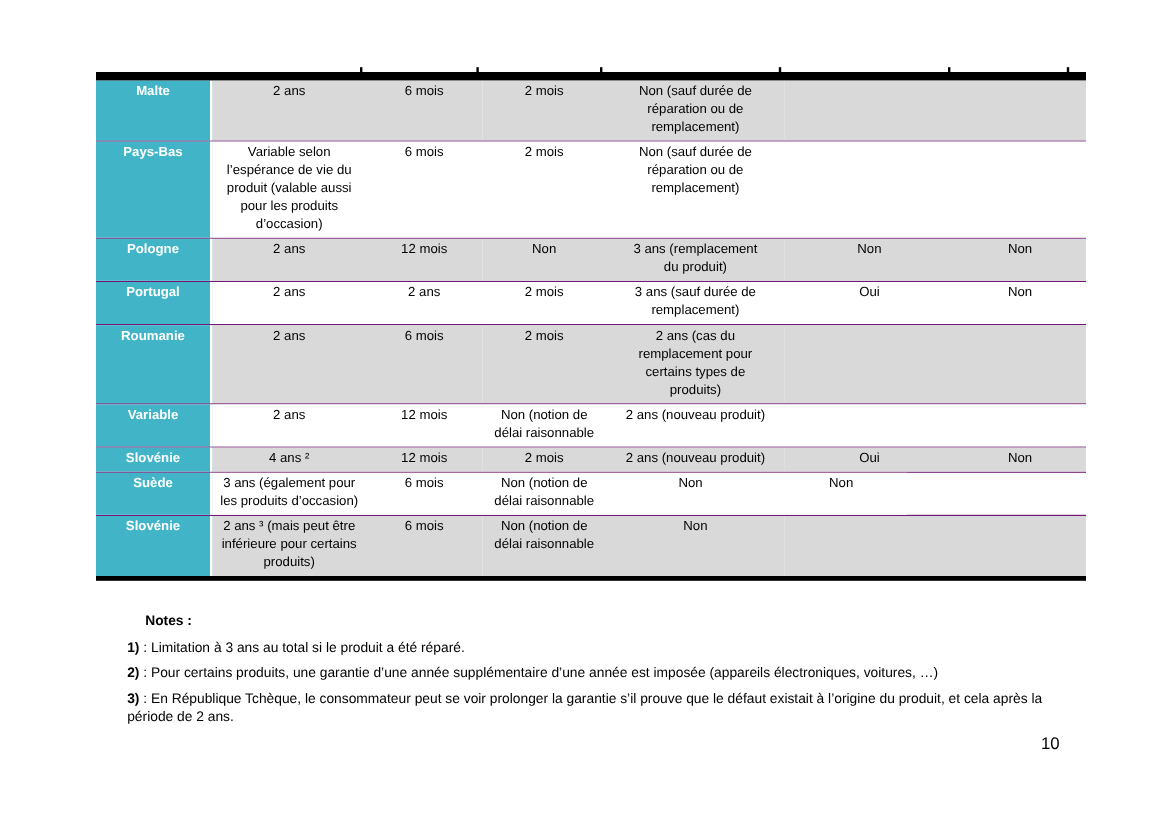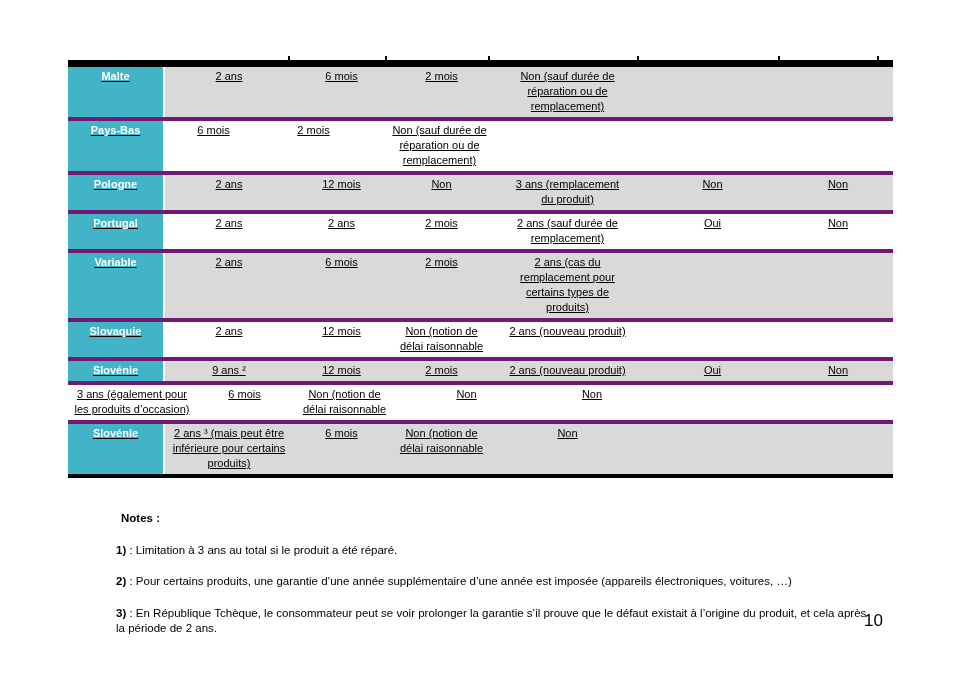--- a/index.html
+++ b/index.html
@@ -5,25 +5,25 @@
   * { box-sizing: border-box; }
   html, body { margin: 0; padding: 0; }
   body {
     width: 963px; height: 681px;
     background: #ffffff;
     font-family: "Liberation Sans", sans-serif;
     position: relative;
     overflow: hidden;
     color: #000;
   }
-  .doc-table { position: absolute; left: 68px; top: 56px; width: 825px; text-decoration: underline; }
+  .doc-table { position: absolute; left: 80px; top: 56px; width: 825px; }
   .top-bar { position: relative; height: 7px; background: #000; margin-top: 4px; }
   .tick { position: absolute; top: -4px; width: 2px; height: 4px; background: #000; }
   .bottom-bar { height: 4px; background: #000; }
-  .trow { display: flex; align-items: stretch; border-top: 4px solid #701a75; }
+  .trow { display: flex; align-items: stretch; border-top: 1px solid #701a75; }
   #rows .trow:first-child { border-top: none; }
   .cell {
     font-size: 11px;
     line-height: 15px;
     padding: 2px 6px 3px 6px;
     text-align: center;
     background: #fff;
   }
   .country {
     background: var(--teal, #41b5c7);
@@ -41,25 +41,25 @@
   .c6 { width: 110px; }
   .notes {
     position: absolute;
     left: 100px; top: 511px;
     width: 788px;
     font-size: 11.5px;
     line-height: 15.5px;
   }
   .notes-title { font-weight: bold; padding-left: 21px; }
   .bold { font-weight: bold; }
-  .note-line { margin: 16px; }
+  .note-line { margin: 6px; }
   .page-number {
     position: absolute;
     right: 80px; top: 611px;
-    font-size: 17px;
+    font-size: 14px;
   }
 </style>
 </head>
 <body>
 
 <div class="page">
 
   <div class="doc-table">
     <div class="top-bar">
         <div class="tick" style="left: 220px;"></div>
@@ -74,72 +74,74 @@
           <div class="cell country c0">Malte</div>
           <div class="cell c1">2 ans</div>
           <div class="cell c2">6 mois</div>
           <div class="cell c3">2 mois</div>
           <div class="cell c4">Non (sauf durée de réparation ou de remplacement)</div>
           <div class="cell c5"></div>
           <div class="cell c6"></div>
         </div>
         <div class="trow">
           <div class="cell country c0">Pays-Bas</div>
+          <div class="cell c1">Variable selon l’espérance de vie du produit (valable aussi pour les produits d’occasion)</div>
           <div class="cell c2">6 mois</div>
           <div class="cell c3">2 mois</div>
           <div class="cell c4">Non (sauf durée de réparation ou de remplacement)</div>
           <div class="cell c5"></div>
           <div class="cell c6"></div>
         </div>
         <div class="trow shaded">
           <div class="cell country c0">Pologne</div>
           <div class="cell c1">2 ans</div>
           <div class="cell c2">12 mois</div>
           <div class="cell c3">Non</div>
           <div class="cell c4">3 ans (remplacement du produit)</div>
           <div class="cell c5">Non</div>
           <div class="cell c6">Non</div>
         </div>
         <div class="trow">
           <div class="cell country c0">Portugal</div>
           <div class="cell c1">2 ans</div>
           <div class="cell c2">2 ans</div>
           <div class="cell c3">2 mois</div>
-          <div class="cell c4">2 ans (sauf durée de remplacement)</div>
+          <div class="cell c4">3 ans (sauf durée de remplacement)</div>
           <div class="cell c5">Oui</div>
           <div class="cell c6">Non</div>
         </div>
         <div class="trow shaded">
-          <div class="cell country c0">Variable</div>
+          <div class="cell country c0">Roumanie</div>
           <div class="cell c1">2 ans</div>
           <div class="cell c2">6 mois</div>
           <div class="cell c3">2 mois</div>
           <div class="cell c4">2 ans (cas du remplacement pour certains types de produits)</div>
           <div class="cell c5"></div>
           <div class="cell c6"></div>
         </div>
         <div class="trow">
-          <div class="cell country c0">Slovaquie</div>
+          <div class="cell country c0">Variable</div>
           <div class="cell c1">2 ans</div>
           <div class="cell c2">12 mois</div>
           <div class="cell c3">Non (notion de délai raisonnable</div>
           <div class="cell c4">2 ans (nouveau produit)</div>
           <div class="cell c5"></div>
           <div class="cell c6"></div>
         </div>
         <div class="trow shaded">
           <div class="cell country c0">Slovénie</div>
-          <div class="cell c1">9 ans ²</div>
+          <div class="cell c1">4 ans ²</div>
           <div class="cell c2">12 mois</div>
           <div class="cell c3">2 mois</div>
           <div class="cell c4">2 ans (nouveau produit)</div>
           <div class="cell c5">Oui</div>
           <div class="cell c6">Non</div>
         </div>
         <div class="trow">
+          <div class="cell country c0">Suède</div>
           <div class="cell c1">3 ans (également pour les produits d’occasion)</div>
           <div class="cell c2">6 mois</div>
           <div class="cell c3">Non (notion de délai raisonnable</div>
           <div class="cell c5">Non</div>
           <div class="cell c6">Non</div>
         </div>
         <div class="trow shaded">
           <div class="cell country c0">Slovénie</div>
           <div class="cell c1">2 ans ³ (mais peut être inférieure pour certains produits)</div>
           <div class="cell c2">6 mois</div>

